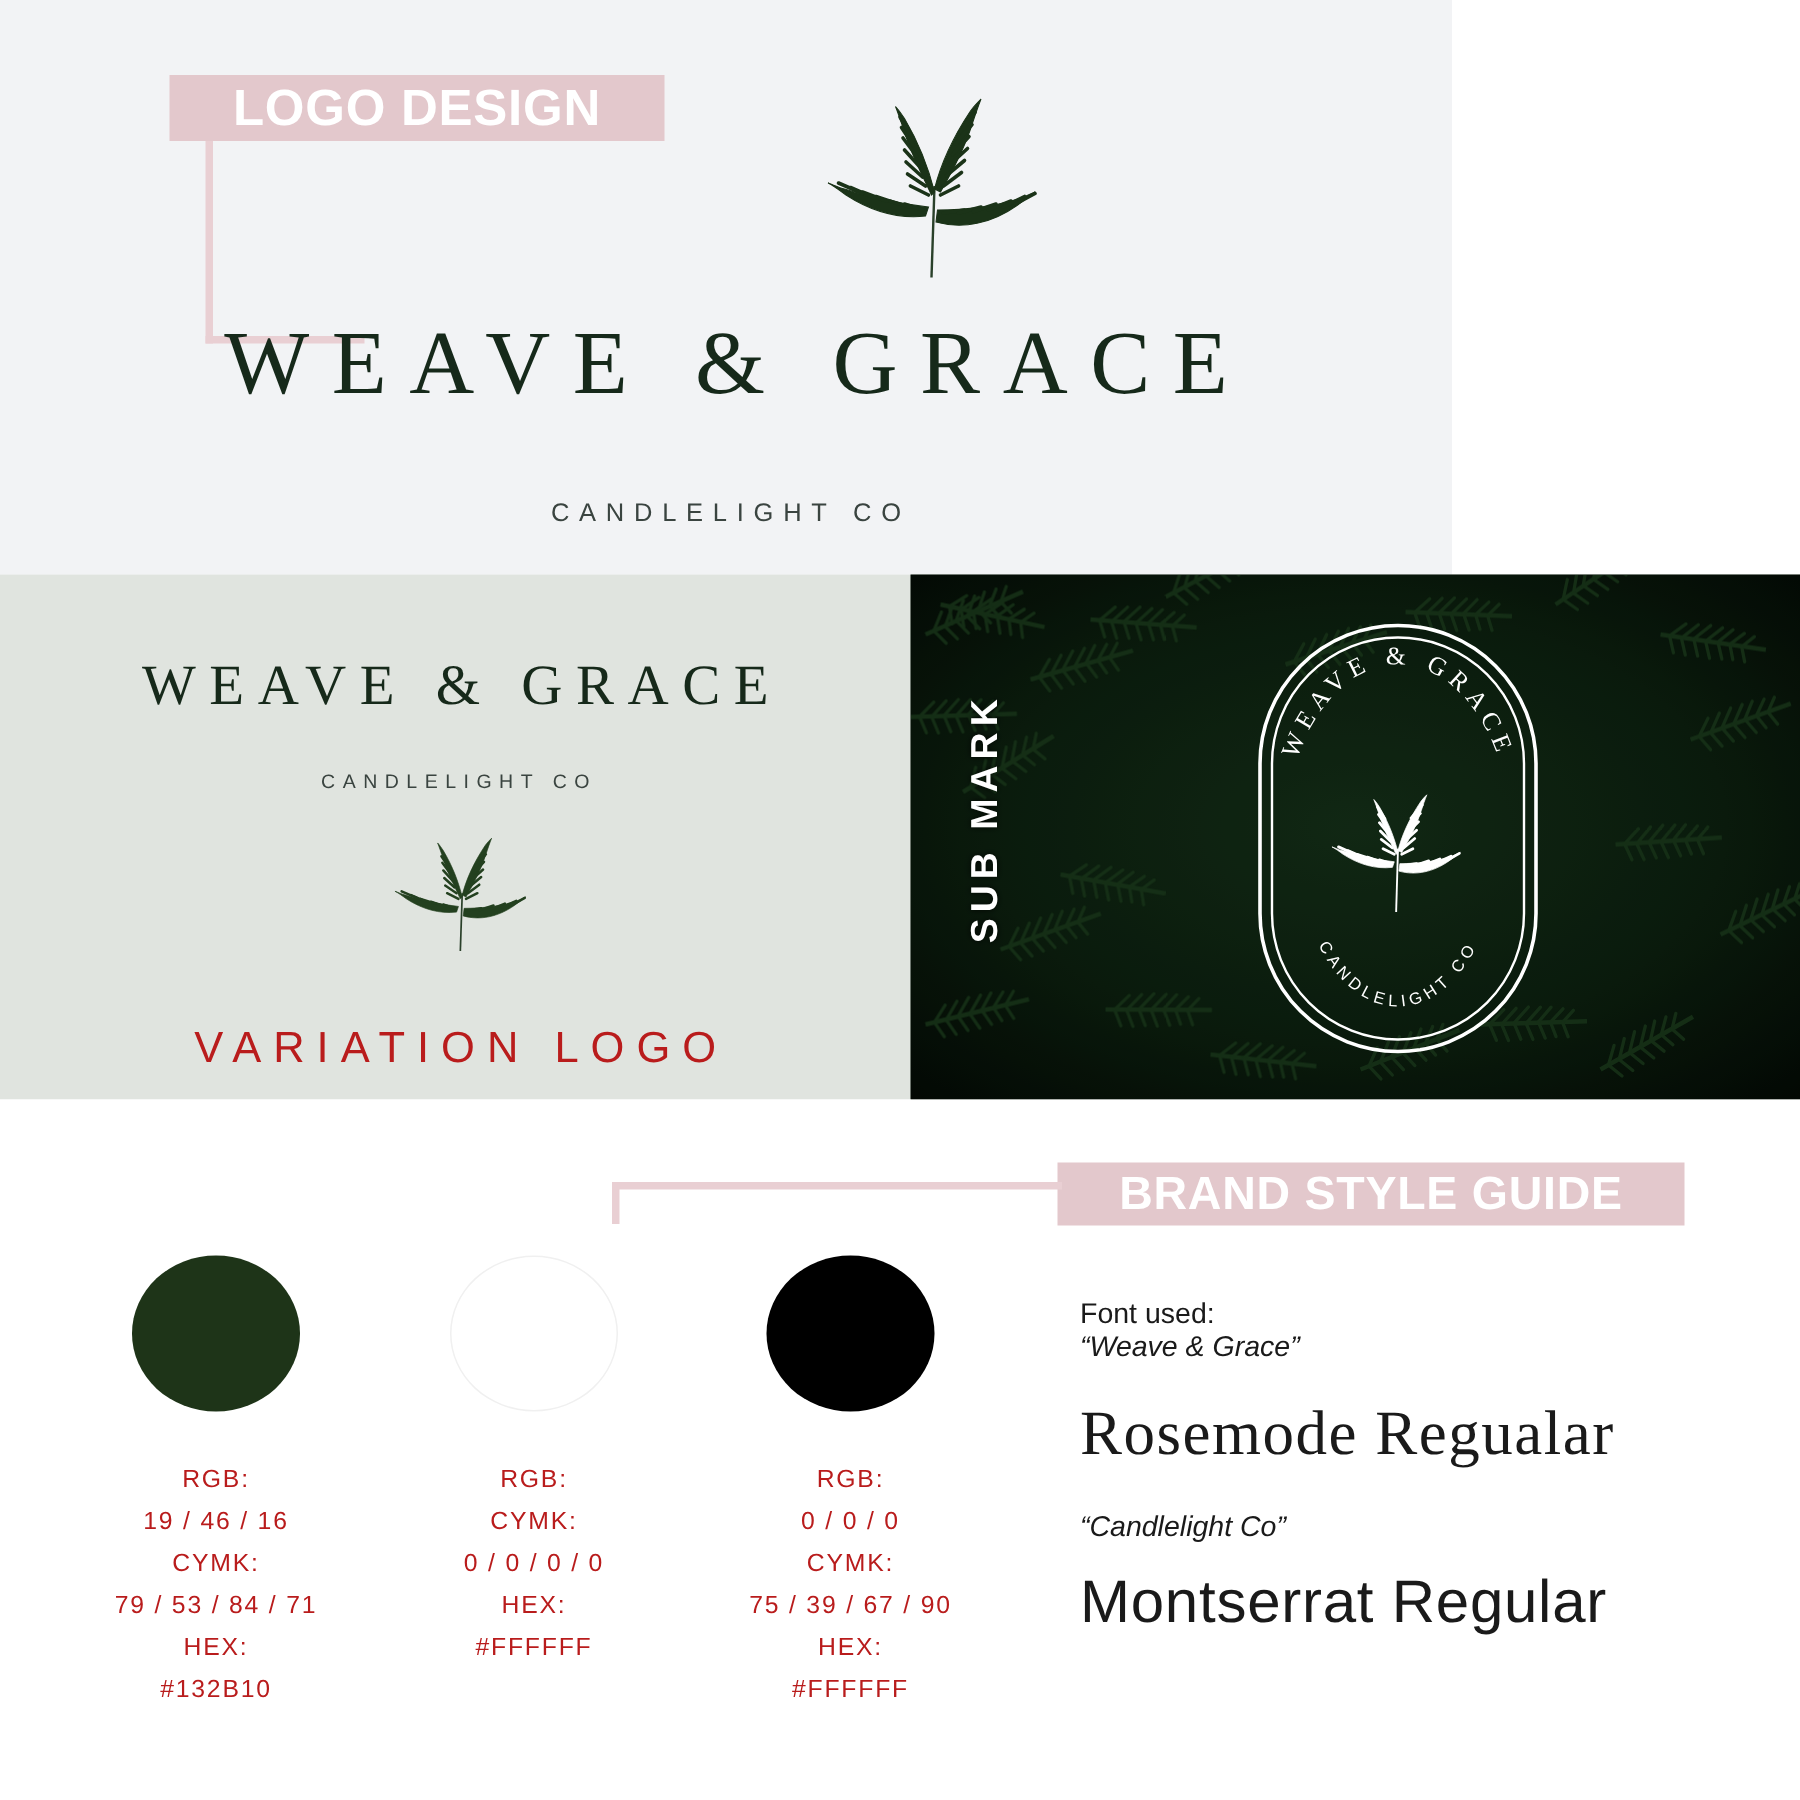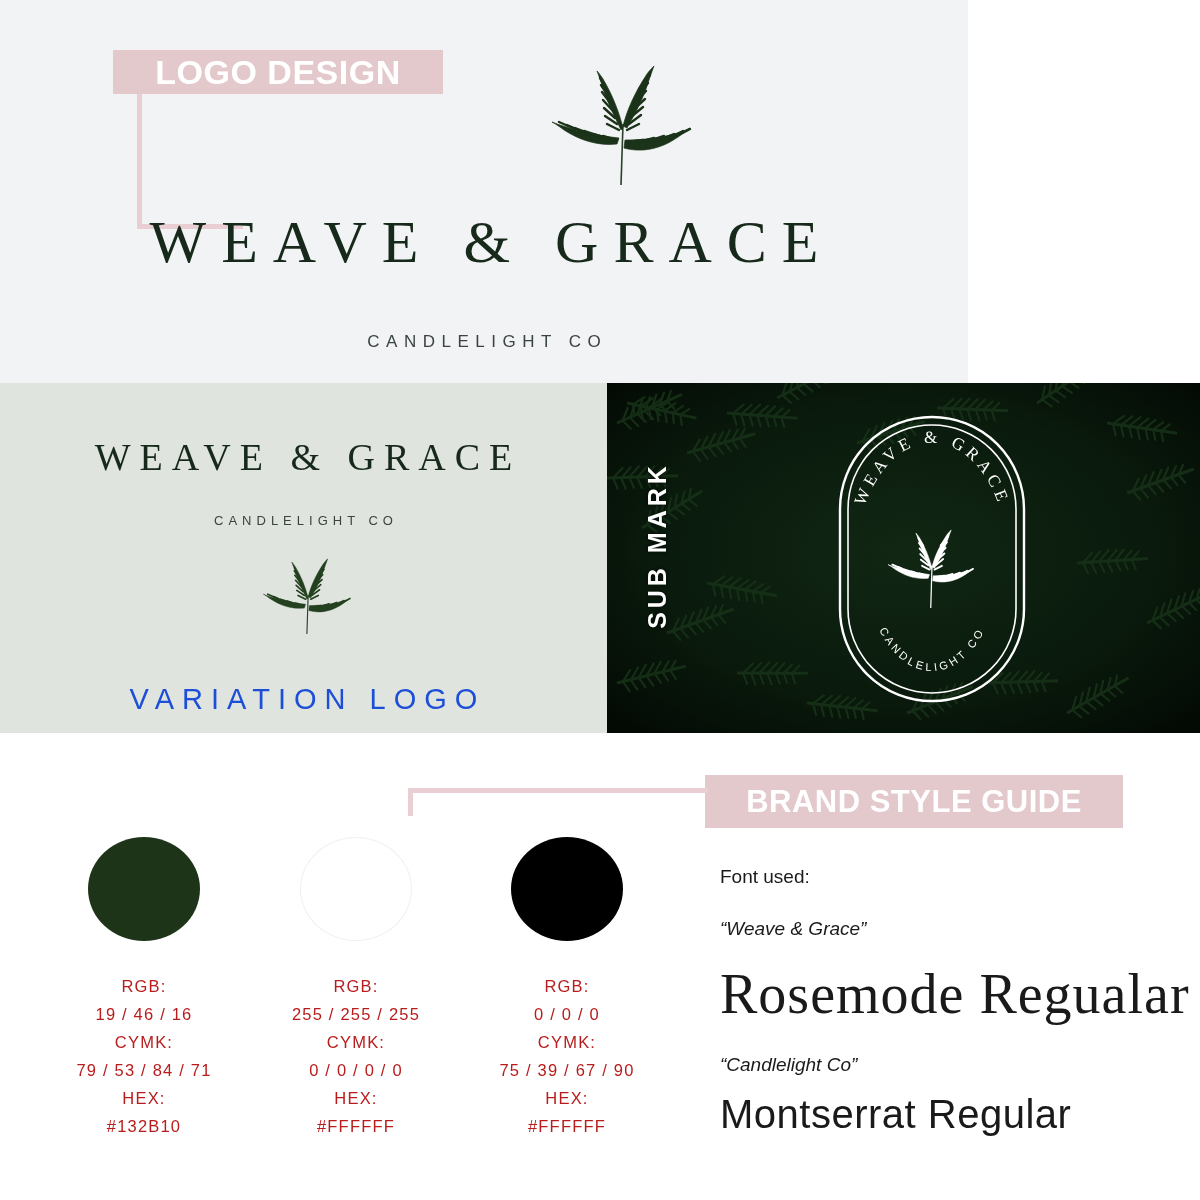--- a/index.html
+++ b/index.html
@@ -63,21 +63,21 @@
     font-size:38px; letter-spacing:9px; text-indent:9px; white-space:nowrap;
   }
   .var-tagline {
     position:absolute; left:0; top:130px; width:607px; text-align:center;
     font-size:13px; letter-spacing:5px; text-indent:5px; color:#3a4440;
     font-weight:300;
   }
   .var-fern { position:absolute; left:245px; top:160px; width:120px; height:115px; }
   .var-label {
     position:absolute; left:0; top:683px; width:607px; text-align:center;
-    color:#1d4ed8; font-size:29px; letter-spacing:8px; text-indent:8px;
+    color:#b91c1c; font-size:29px; letter-spacing:8px; text-indent:8px;
     font-weight:300;
   }
   .var-label-pos { top:300px; }
 
   .panel-submark {
     position:absolute; left:607px; top:0; width:593px; height:350px;
     overflow:hidden; background:#0c1a0d;
   }
   .fern-photo { position:absolute; left:0; top:0; width:593px; height:350px; }
   .submark-label {
@@ -88,44 +88,44 @@
     text-shadow:0 0 4px rgba(0,0,0,.8);
   }
   .badge { position:absolute; left:225px; top:26px; width:200px; height:300px; }
 
   
   .sec-bot {
     position:absolute; left:0; top:733px; width:1200px; height:467px;
     background:#ffffff;
   }
   .banner-brand {
-    left:705px; top:775px; width:418px; height:53px;
+    left:705px; top:775px; width:418px; height:42px;
     font-size:31px;
   }
 
   .swatch { position:absolute; border-radius:50%; }
   .sw1 { left:88px;  top:837px; width:112px; height:104px; }
   .sw2 { left:300px; top:837px; width:112px; height:104px; border:1px solid #f0f0f0; }
   .sw3 { left:511px; top:837px; width:112px; height:104px; }
 
   .sw-text {
     position:absolute; width:230px; text-align:center;
     font-size:16.5px; line-height:28px; color:#b91c1c;
     letter-spacing:1.2px; font-weight:300;
   }
   .swt1 { left:29px;  top:972px; }
   .swt2 { left:241px; top:972px; }
   .swt3 { left:452px; top:972px; }
 
   .font-block { position:absolute; left:720px; top:866px; width:440px; color:#1a1a1a; }
-  .f-label  { font-size:19px; font-weight:300; margin-bottom:30px; }
+  .f-label  { font-size:19px; font-weight:300; }
   .f-quote  { font-size:19px; font-weight:300;font-style:italic; }
   .f-name-serif {
     font-family:"Liberation Serif", serif;
-    font-size:56px; font-weight:300; letter-spacing:1px;
+    font-size:42px; font-weight:300; letter-spacing:1px;
     margin-top:22px; margin-bottom:28px; white-space:nowrap;
   }
   .f-name-sans {
     font-size:40px; font-weight:300; letter-spacing:0.5px;
     margin-top:16px; white-space:nowrap;
   }
 </style>
 </head>
 <body>
 
@@ -369,21 +369,20 @@
     <div>RGB:</div>
     <div>19 / 46 / 16</div>
     <div>CYMK:</div>
     <div>79 / 53 / 84 / 71</div>
     <div>HEX:</div>
     <div>#132B10</div>
   </div>
 
   <div class="sw-text swt2">
     <div>RGB:</div>
-    <div>255 / 255 / 255</div>
     <div>CYMK:</div>
     <div>0 / 0 / 0 / 0</div>
     <div>HEX:</div>
     <div>#FFFFFF</div>
   </div>
 
   <div class="sw-text swt3">
     <div>RGB:</div>
     <div>0 / 0 / 0</div>
     <div>CYMK:</div>

